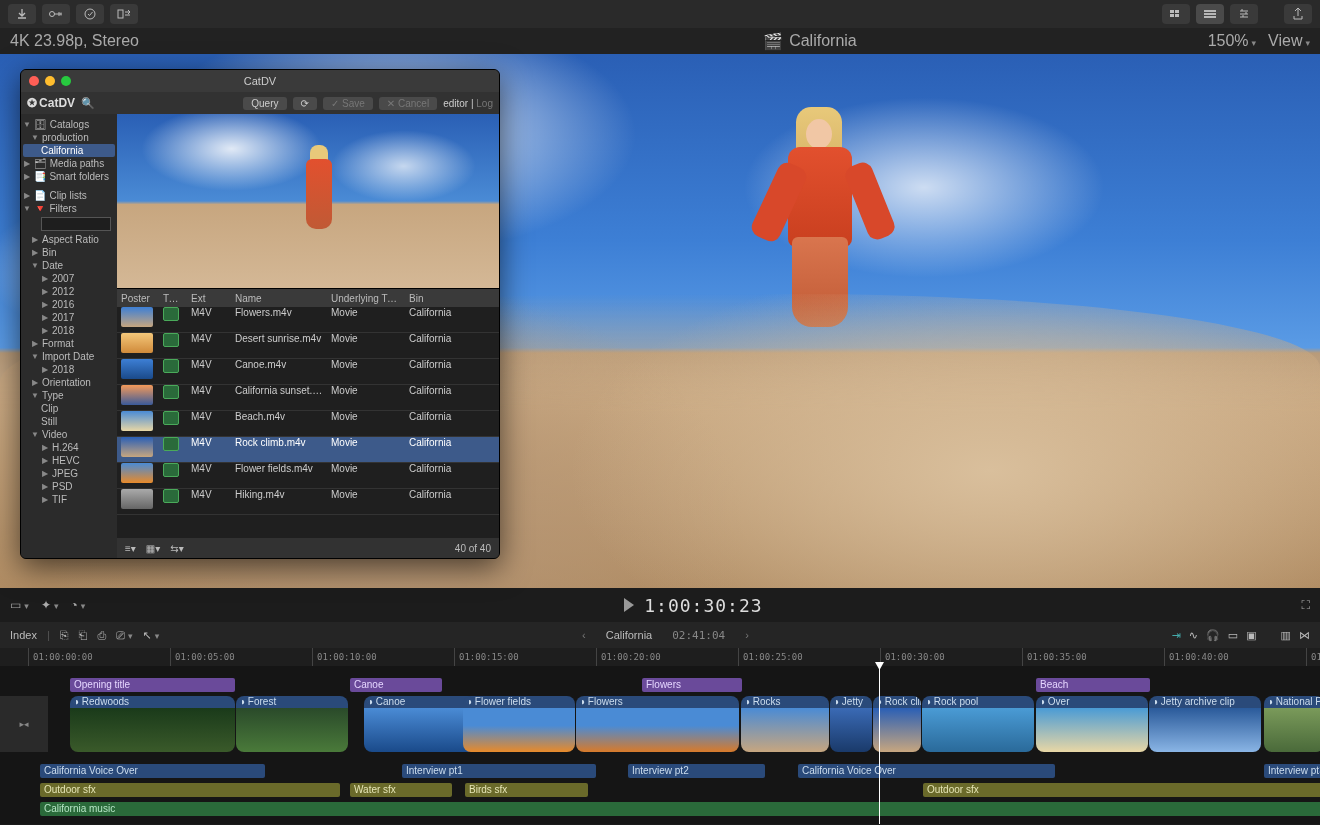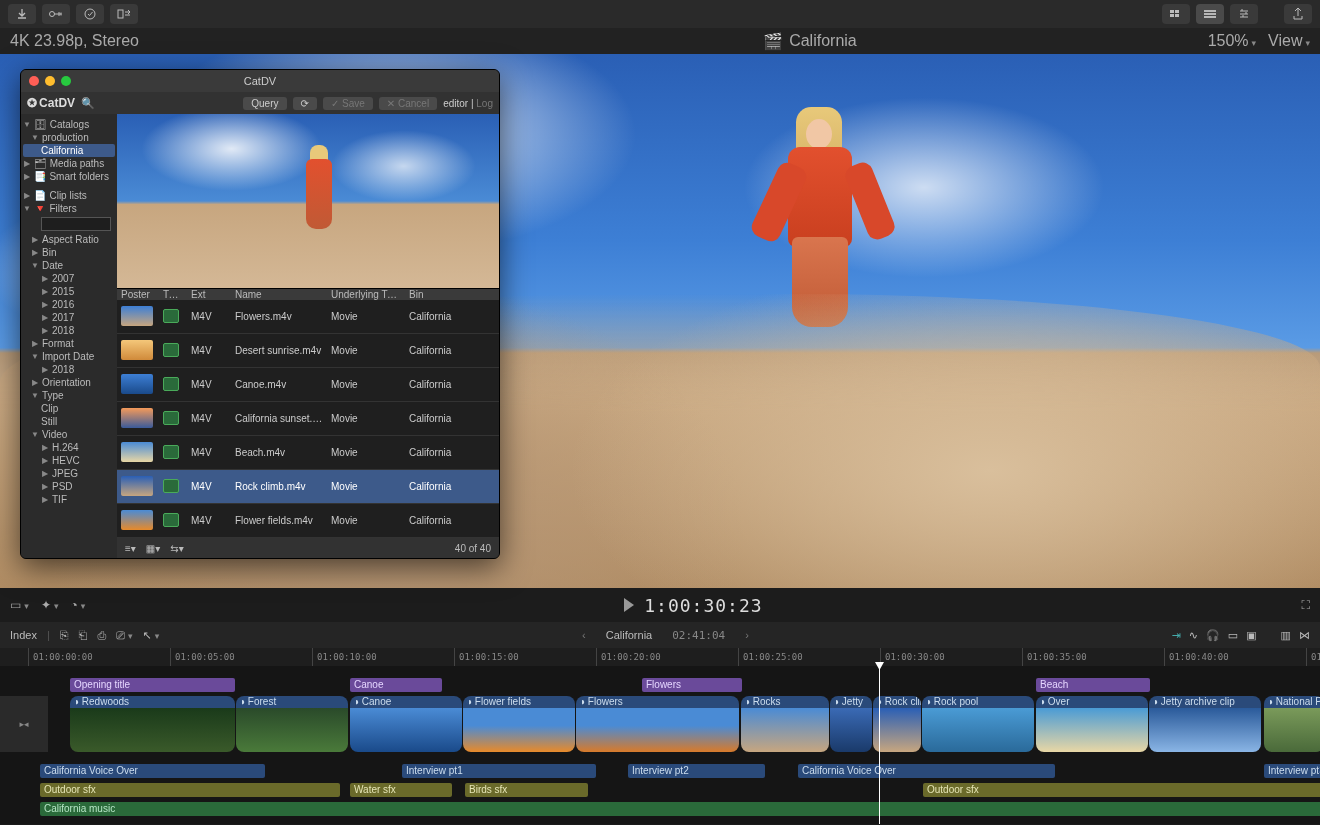--- a/index.html
+++ b/index.html
@@ -70,21 +70,21 @@
   linear-gradient(#2a5fb5 0%,#4a8bd5 50%,#c7a67f 52%,#d4b896 100%);
   position:relative; border-bottom:1px solid #000;}
 #catdv-preview .minifig { position:absolute; left:48%; top:18%; width:40px; height:110px; }
 #catdv-preview .minifig::before { content:""; position:absolute; top:0; left:10px; width:18px; height:40px; background:#e8c97a; border-radius:8px; }
 #catdv-preview .minifig::after { content:""; position:absolute; top:14px; left:6px; width:26px; height:70px; background:linear-gradient(#e2502e,#c05a35); border-radius:6px 6px 10px 10px; }
 
 #catdv-table { flex:1; overflow:hidden; display:flex; flex-direction:column; }
 #ct-head { display:flex; background:#3a3a3a; font-size:10px; color:#bbb; height:18px; align-items:center; }
 #ct-head div, .ct-row div { padding:0 4px; overflow:hidden; text-overflow:ellipsis; white-space:nowrap; }
 .c-poster{width:42px;} .c-type{width:28px;} .c-ext{width:44px;} .c-name{width:96px;} .c-ut{width:78px;} .c-bin{flex:1;}
-.ct-row { display:flex; align-items:center; height:34px; font-size:10px; color:#ccc; border-bottom:1px solid #333; }
+.ct-row { display:flex; height:26px; font-size:10px; color:#ccc; border-bottom:1px solid #333; }
 .ct-row.sel { background:#3d5a8a; color:#fff; }
 .ct-row .c-poster span { display:inline-block; width:32px; height:20px; border-radius:2px; }
 .thumb-sky{background:linear-gradient(#3d7fd5,#c7a67f);} 
 .thumb-desert{background:linear-gradient(#f4c77a,#d08a3a);} 
 .thumb-water{background:linear-gradient(#3d7fd5,#1a4a8a);} 
 .thumb-sunset{background:linear-gradient(#f49a5a,#3a5a9a);} 
 .thumb-beach{background:linear-gradient(#4a8bd5,#e8d7a5);} 
 .thumb-rock{background:linear-gradient(#2a5fb5,#c7a67f);} 
 .thumb-flower{background:linear-gradient(#4a8bd5,#e88a2a);} 
 .thumb-hike{background:linear-gradient(#aaa,#666);} 
@@ -291,21 +291,21 @@
             <span class="tw">▼</span>
             <span>Date</span>
           </div>
         <div id="tree-dates">
             <div class="tree-row d2">
               <span class="tw">▶</span>
               <span>2007</span>
             </div>
             <div class="tree-row d2">
               <span class="tw">▶</span>
-              <span>2015</span>
+              <span>2012</span>
             </div>
             <div class="tree-row d2">
               <span class="tw">▶</span>
               <span>2016</span>
             </div>
             <div class="tree-row d2">
               <span class="tw">▶</span>
               <span>2017</span>
             </div>
             <div class="tree-row d2">
@@ -532,21 +532,21 @@
           <span class="th-red"></span>
         </div>
       </div>
       <div class="vclip" style="left:216px;width:112px">
         <div class="lbl">◑ Forest</div>
         <div class="thumbs">
           <span class="th-forest"></span>
           <span class="th-forest"></span>
         </div>
       </div>
-      <div class="vclip" style="left:330px;width:112px">
+      <div class="vclip" style="left:344px;width:112px">
         <div class="lbl">◑ Canoe</div>
         <div class="thumbs">
           <span class="th-canoe"></span>
           <span class="th-canoe"></span>
         </div>
       </div>
       <div class="vclip" style="left:443px;width:112px">
         <div class="lbl">◑ Flower fields</div>
         <div class="thumbs">
           <span class="th-flower"></span>

